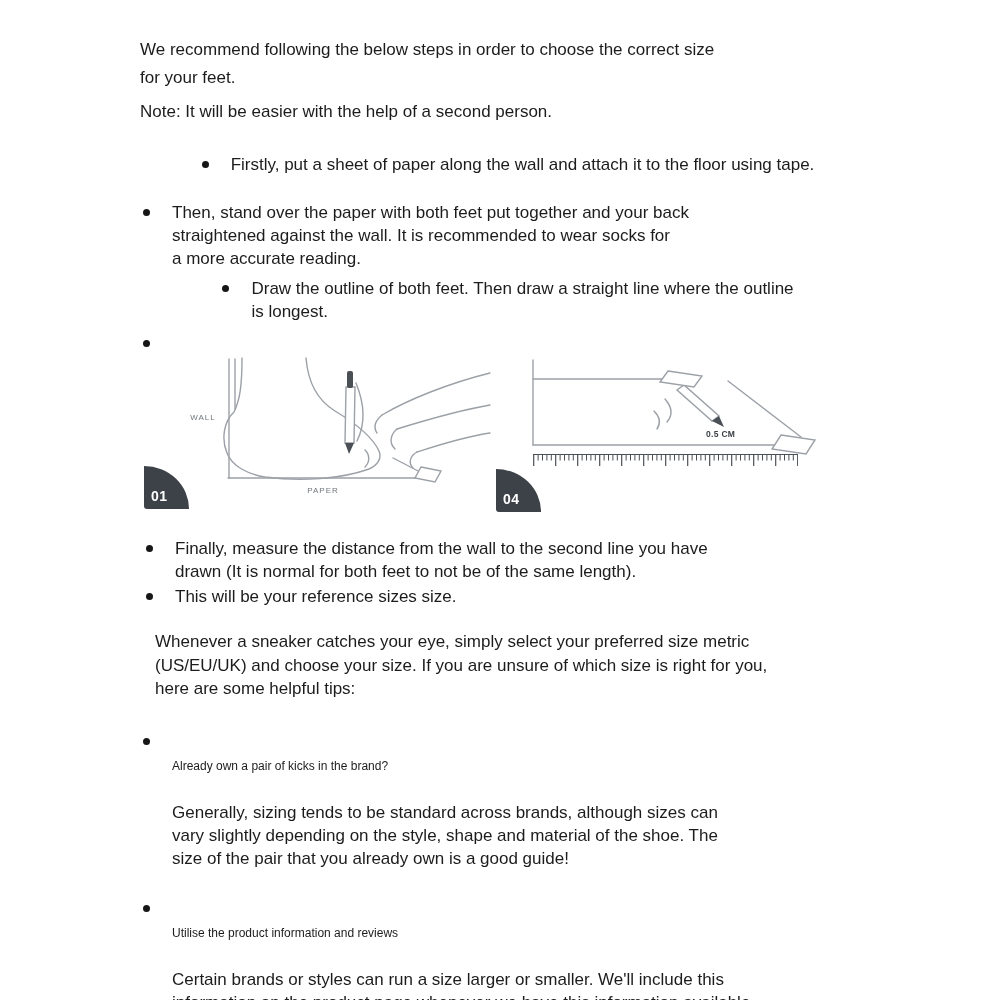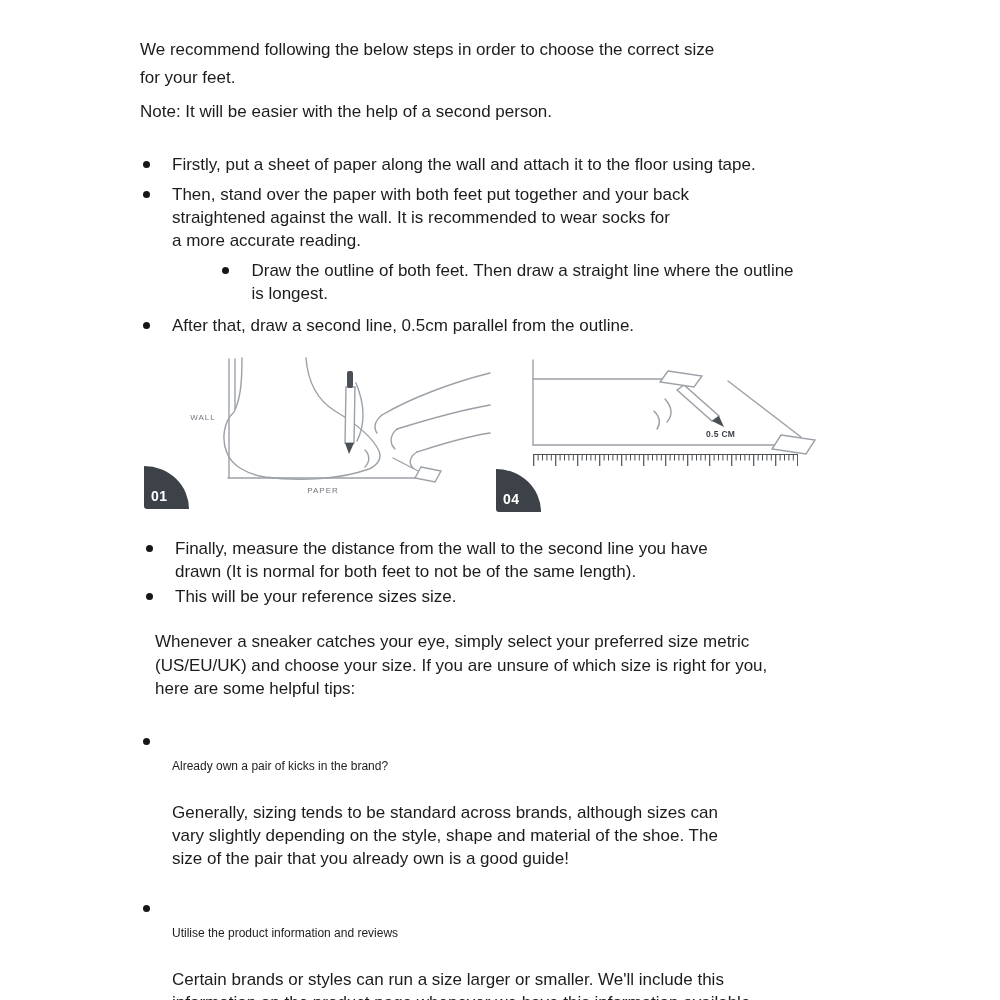--- a/index.html
+++ b/index.html
@@ -30,38 +30,37 @@
 <body>
 
 <div class="page">
 
   <div class="abs para big" style="left:140px;top:36px;width:720px;">We recommend following the below steps in order to choose the correct size
 for your feet.</div>
 
   <div class="abs para" style="left:140px;top:100px;width:720px;">Note: It will be easier with the help of a second person.</div>
 
   <ul class="abs blist" style="left:143px;top:153px;width:730px;">
-    <li style="margin-bottom:7px;">
+    <li style="justify-content:center;">
       <span class="dot"></span>
       <span class="li-text">Firstly, put a sheet of paper along the wall and attach it to the floor using tape.</span>
     </li>
-    <li style="margin-bottom:7px;">
+    <li style="margin-bottom:7px;margin-top:25px;">
       <span class="dot"></span>
       <span class="li-text">Then, stand over the paper with both feet put together and your back
 straightened against the wall. It is recommended to wear socks for
 a more accurate reading.</span>
     </li>
     <li style="margin-bottom:9px;justify-content:center;">
       <span class="dot"></span>
       <span class="li-text">Draw the outline of both feet. Then draw a straight line where the outline
 is longest.</span>
     </li>
     <li>
       <span class="dot"></span>
-      <span class="li-text">After that, draw a second line, 0.5cm parallel from the outline.</span>
     </li>
   </ul>
 
   <svg class="figure-svg" style="left:145px;top:355px;" width="350" height="160" viewBox="0 0 350 160">
     <g fill="none" stroke="#9ca1a7" stroke-width="1.4" stroke-linecap="round">
 
       <path d="M84,4 V123"></path>
       <path d="M90,4 V54"></path>
 
       <path d="M83,123 H283"></path>

